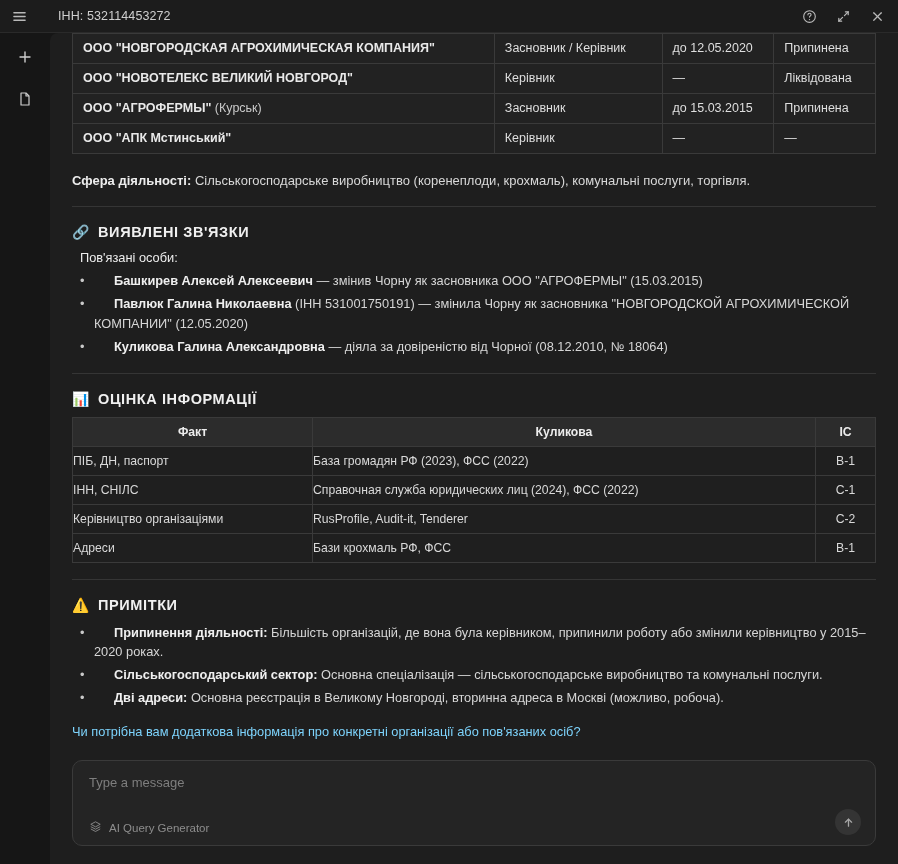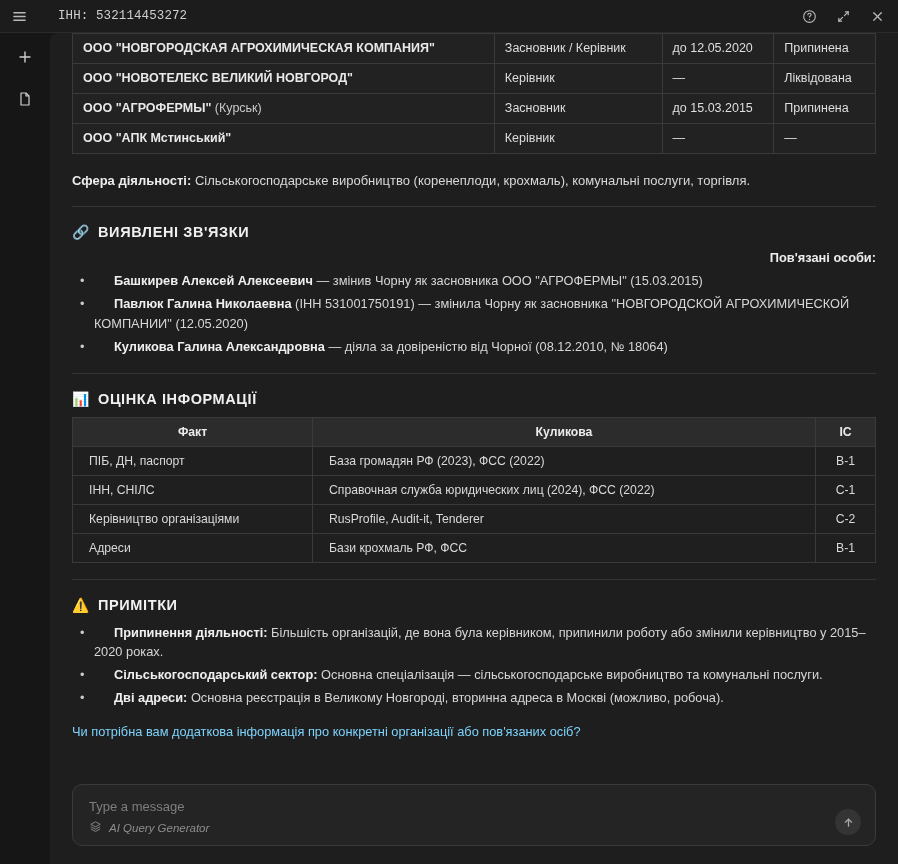--- a/index.html
+++ b/index.html
@@ -20,21 +20,21 @@
   
   .titlebar {
     height: 33px;
     background: #1c1c1c;
     border-bottom: 1px solid #2a2a2a;
     display: flex;
     align-items: center;
     flex: 0 0 33px;
     padding: 0 10px 0 8px;
   }
-  .tb-left { display: flex; align-items: center; gap: 14px; font-family: Liberation Mono, monospace; }
+  .tb-left { display: flex; align-items: center; gap: 14px; }
   .icon-btn {
     width: 22px; height: 22px;
     display: flex; align-items: center; justify-content: center;
     color: #b9b9b9;
     border-radius: 4px;
     cursor: pointer;
   }
   .tb-title {
     margin-left: 14px;
     font-size: 12.5px;
@@ -131,24 +131,23 @@
     font-size: 14.5px;
     letter-spacing: .6px;
     color: #f0f0f0;
     margin: 17px 0 10px 0;
     font-weight: bold;
   }
   .sec-emoji { font-size: 14px; line-height: 1; }
 
   .subhead {
     font-size: 12.8px;
-    font-weight: bold;
+    font-weight: normal;
     color: #ededed;
-    margin: 6px 0 6px 17px;
-    text-align: right;
+    margin: 6px 0 6px 8px;
   }
   ul.bullets {
     margin: 0 0 0 0;
     padding-left: 20px;
     list-style: none;
   }
   ul.bullets li {
     position: relative;
     font-size: 12.8px;
     color: #d6d6d6;
@@ -174,21 +173,21 @@
   table.eval th {
     background: #2c2c2c;
     border: 1px solid #3a3a3a;
     padding: 7px 20px;
     font-weight: bold;
     color: #ececec;
     font-size: 12.2px;
   }
   table.eval td {
     border: 1px solid #3a3a3a;
-    padding: 7px 16px;
+    padding: 7px 0;
     background: #1f1f1f;
   }
   table.eval td.ic, table.eval th.ic { text-align: center; width: 60px; }
   table.eval th.fact, table.eval td.fact { width: 240px; }
 
   .question {
     font-size: 12.8px;
     color: #7dd3fc;
     margin: 16px 0 0 0;
   }
@@ -197,37 +196,36 @@
   .composer-wrap {
     flex: 0 0 auto;
     padding: 14px 22px 18px 22px;
     background: #1e1e1e;
   }
   .composer {
     position: relative;
     background: #242424;
     border: 1px solid #3a3a3a;
     border-radius: 10px;
-    height: 62px;
+    height: 86px;
     padding: 14px 16px 8px 16px;
   }
   .composer .ph {
     font-size: 13px;
     color: #7e7e7e;
   }
   .composer .footer {
     position: absolute;
     left: 16px;
     bottom: 10px;
     display: flex;
     align-items: center;
     gap: 7px;
     color: #8d8d8d;
     font-size: 11.5px;
-    font-style: italic;
   }
   .send-btn {
     position: absolute;
     right: 14px;
     bottom: 10px;
     width: 26px; height: 26px;
     border-radius: 50%;
     background: #343434;
     color: #a8a8a8;
     display: flex; align-items: center; justify-content: center;

